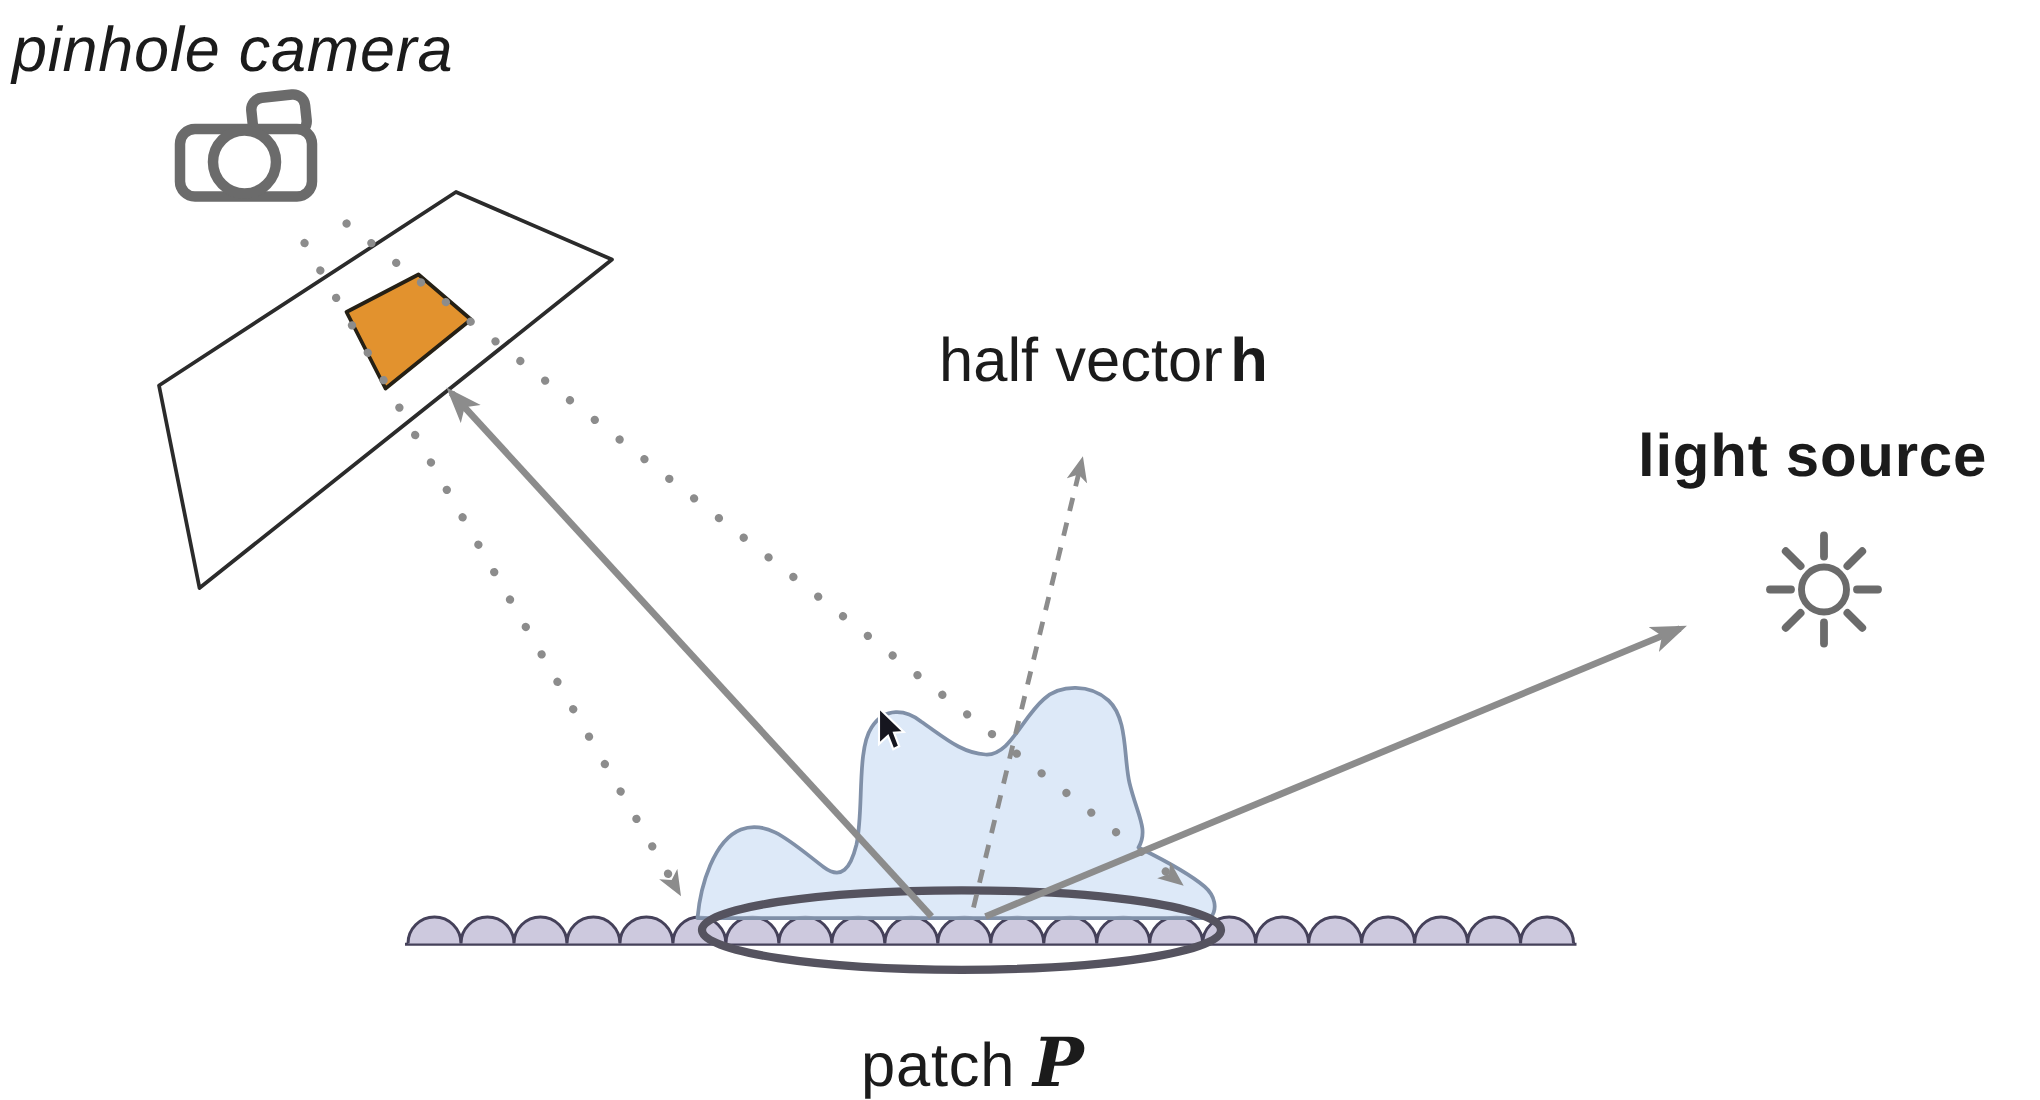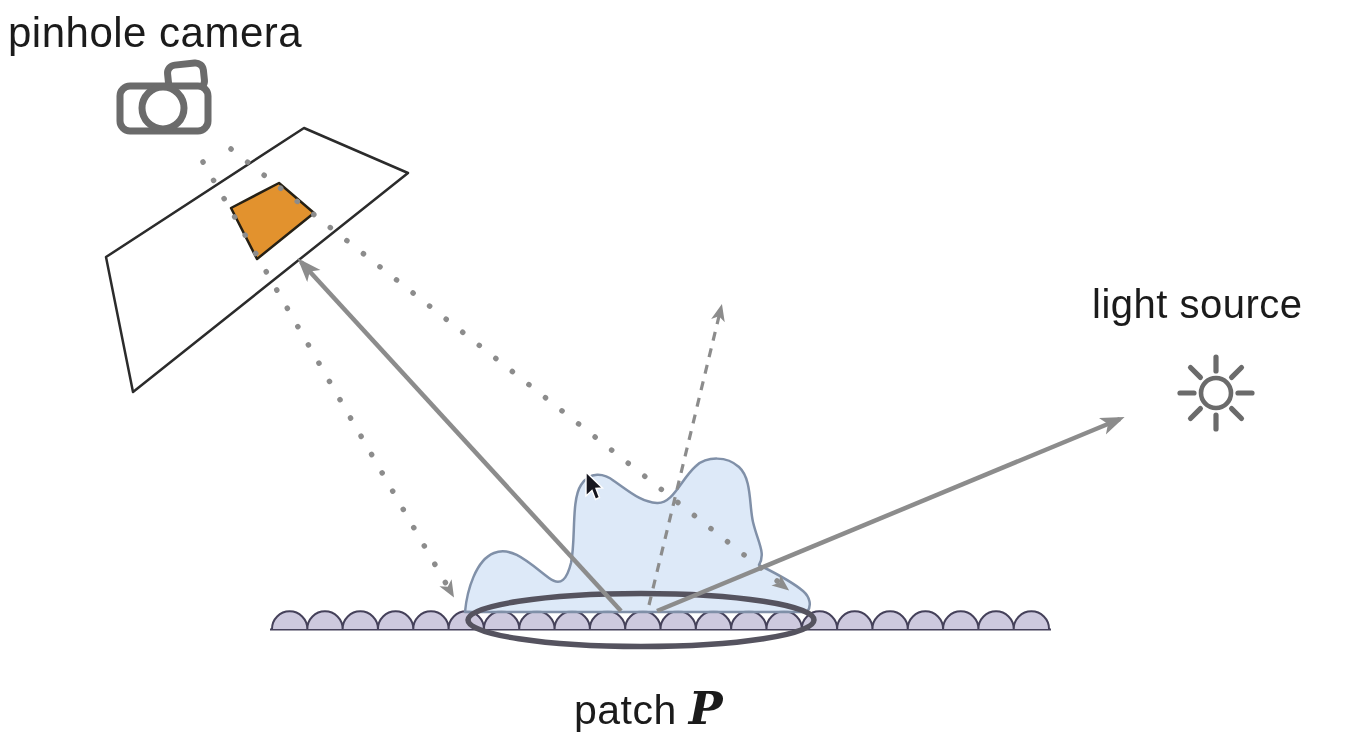--- a/index.html
+++ b/index.html
@@ -1,22 +1,22 @@
 <!DOCTYPE html>
 <html><head>
 <meta charset="utf-8">
 <style>
   html,body{margin:0;padding:0;background:#fff;}
   .stage{position:relative;width:1360px;height:733px;background:#fff;overflow:hidden;
          font-family:"Liberation Sans",sans-serif;}
   .lbl{position:absolute;color:var(--text,#1b1b1b);white-space:nowrap;line-height:1;}
-  #lbl-pinhole{left:8px;top:12px;font-size:42px;letter-spacing:.5px;}
+  #lbl-pinhole{left:8px;top:12px;font-size:42px;letter-spacing:.5px;font-style:italic;}
   #lbl-half{left:626px;top:220px;font-size:41px;}
   #lbl-half .bold{font-weight:bold;margin-left:5px;}
-  #lbl-light{left:1092px;top:284px;font-size:40px;letter-spacing:.5px;}
+  #lbl-light{left:1092px;top:284px;font-size:40px;letter-spacing:.5px;font-weight:bold;}
   #lbl-pndf{left:584px;top:400px;font-size:41px;}
   #lbl-patch{left:574px;top:686px;font-size:41px;letter-spacing:.5px;}
   .scriptP{font-family:"DejaVu Serif",serif;font-style:italic;font-weight:bold;font-size:45px;}
   svg{position:absolute;left:0;top:0;}
 </style>
 </head>
 <body>
 
 <div class="stage" style="--text: #1b1b1b; --plane-stroke: #2b2b2b; --sensor-patch-fill: #e2922e; --sensor-patch-stroke: #252015; --blob-fill: #d5e4f6; --blob-stroke: #8090a8; --surface-fill: #cdc9de; --surface-stroke: #45415a; --ellipse-stroke: #55535f; --ray: #8c8c8c; --icon-gray: #6b6b6b; --cursor-fill: #16161f;">
 
@@ -78,20 +78,23 @@
       <line x1="1200.4" y1="377.4" x2="1190.5" y2="367.5"></line>
       <line x1="1231.6" y1="408.6" x2="1241.5" y2="418.5"></line>
       <line x1="1200.4" y1="408.6" x2="1190.5" y2="418.5"></line>
     </g>
 
     <polygon points="586,472 586,496 592,490.5 595.5,499.5 599.5,497.5 596,488.5 602.5,488" stroke="#ffffff" stroke-width="1.4" style="fill:var(--cursor-fill)"></polygon>
   </svg>
 
   <div class="lbl" id="lbl-pinhole">pinhole camera</div>
 
+  <div class="lbl" id="lbl-half">
+    <span>half vector</span><span class="bold">h</span>
+  </div>
 
   <div class="lbl" id="lbl-light">light source</div>
 
 
   <div class="lbl" id="lbl-patch">
     <span>patch</span>
     <span class="scriptP">P</span>
   </div>
 
 </div>

